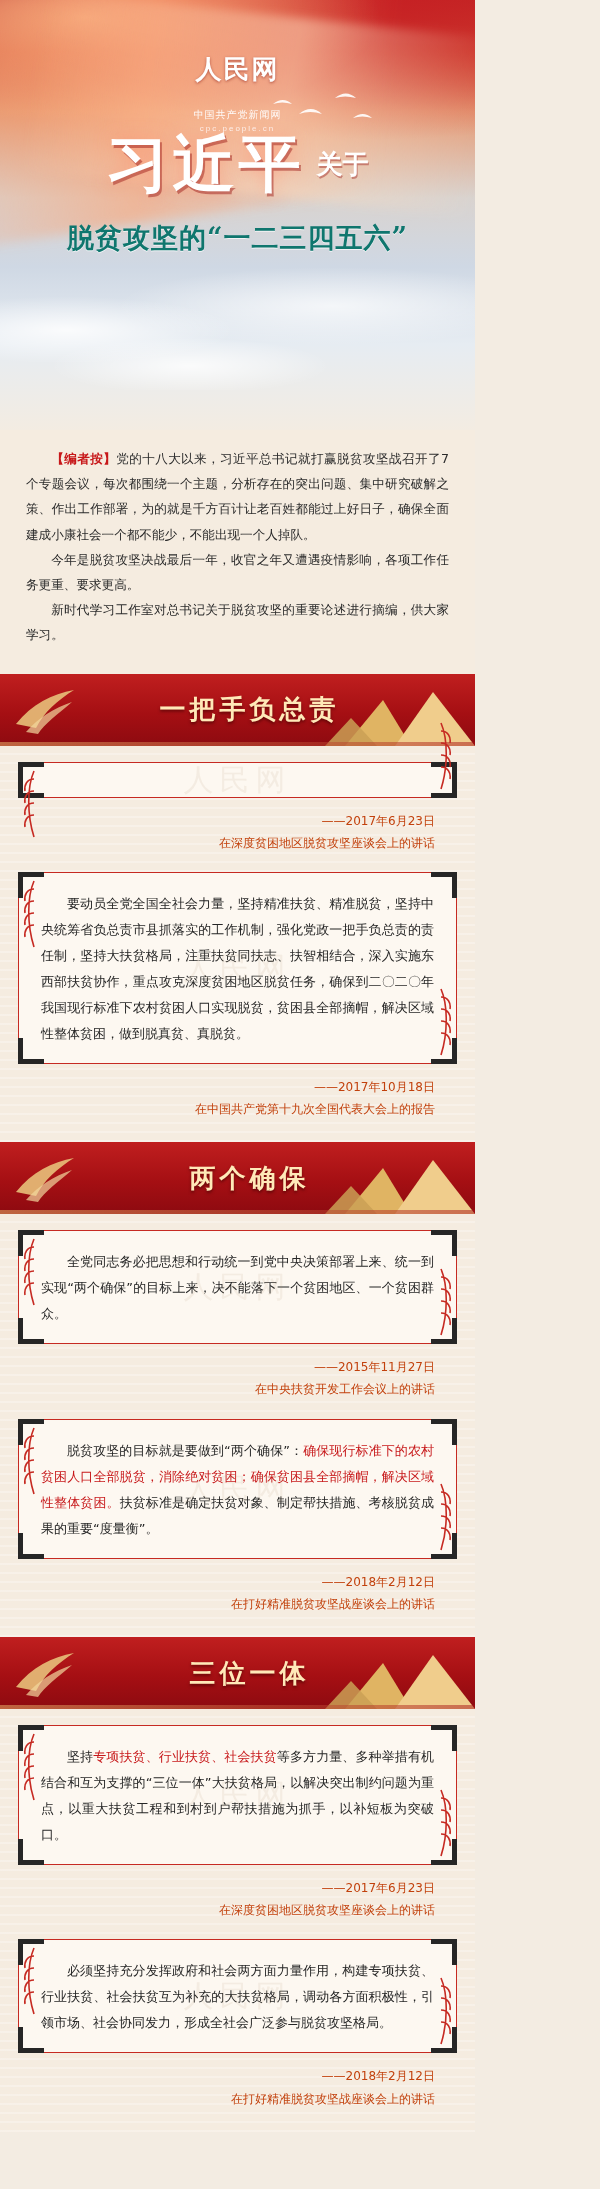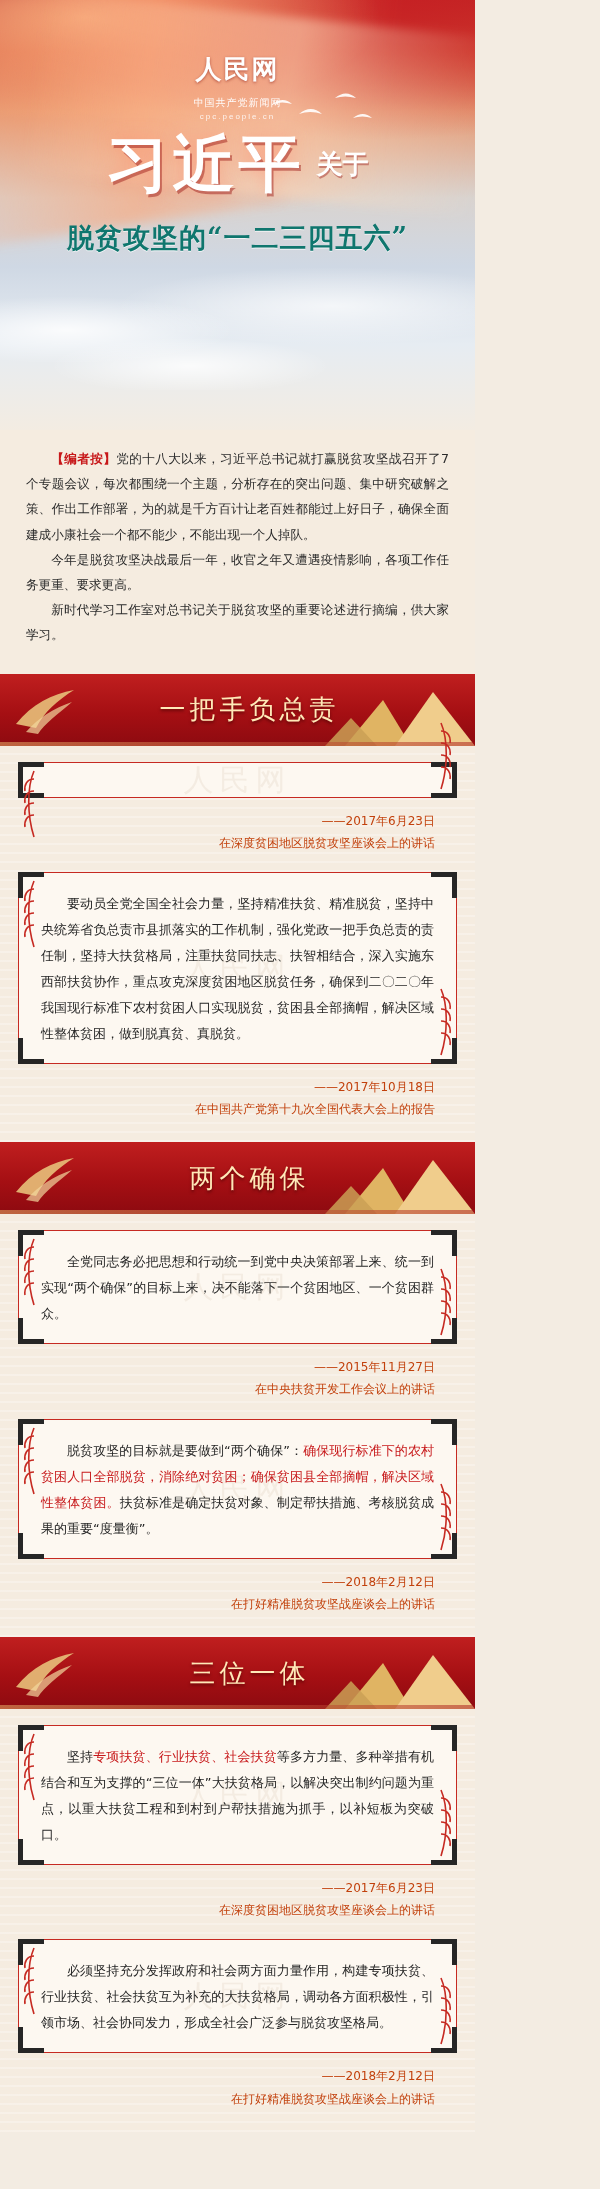--- a/index.html
+++ b/index.html
@@ -47,21 +47,21 @@
       radial-gradient(ellipse 200px 40px at 40% 88%, rgba(255,255,255,.8), rgba(255,255,255,0) 70%);
   }
   .logo {
     position:absolute; top:52px; left:0; right:0; text-align:center; color:#fff;
   }
   .logo-mark {
     font-size: 26px; font-weight: bold; letter-spacing: 2px;
     font-family: "DejaVu Serif", "Liberation Serif", serif;
     text-shadow: 0 1px 3px rgba(120,0,0,.5);
   }
-  .logo-sub { font-size: 10px; letter-spacing: 1px; margin-top: 9px; opacity:.95; }
+  .logo-sub { font-size: 10px; letter-spacing: 1px; margin-top: 21px; opacity:.95; }
   .logo-url { font-size: 8px; letter-spacing: 2px; margin-top: 2px; opacity:.85; }
 
   .title-wrap { position:absolute; top:122px; left:0; right:0; text-align:center; }
   .title-main {
     display:inline-block;
     font-family: "DejaVu Serif", "Liberation Serif", serif;
     font-size: 62px; font-weight: bold; color:#ffffff;
     letter-spacing: 4px;
     text-shadow: 2px 3px 0 rgba(150,15,15,.45), 0 0 18px rgba(255,120,90,.5);
     vertical-align: middle;
@@ -102,21 +102,21 @@
     overflow: hidden;
   }
   .banner::after{
     content:""; position:absolute; left:0; right:0; bottom:0; height:4px;
     background: linear-gradient(90deg,#f0c070,#a50f13);
     opacity:.5;
   }
   .banner-text {
     position:absolute; inset:0;
     display:flex; align-items:center; justify-content:center;
-    color:#ffe9b8; font-size:26px; font-weight:normal; letter-spacing:4px;
+    color:#ffe9b8; font-size:26px; font-weight:bold; letter-spacing:4px;
     font-family:"DejaVu Serif","Liberation Serif",serif;
     text-shadow: 0 2px 3px rgba(60,0,0,.6);
     padding-left: 24px;
   }
   .banner-left { position:absolute; left:14px; top:10px; width:90px; height:52px; }
   .banner-right { position:absolute; right:0; bottom:0; width:150px; height:62px; }
 
   
   .section { background:#f5ece0; padding: 16px 18px 4px 18px; position:relative; }
   .pattern {

